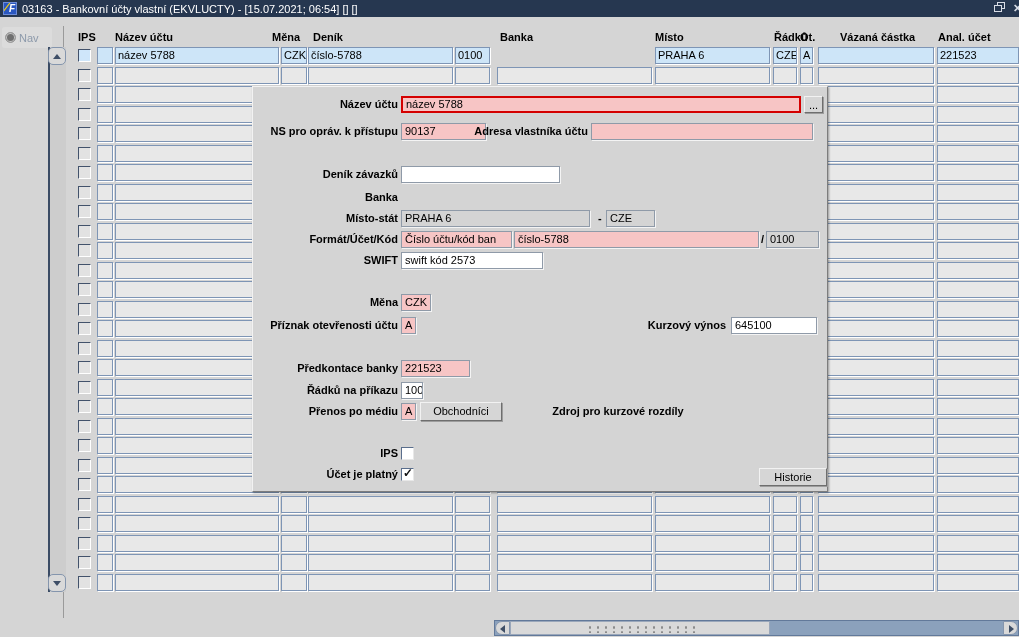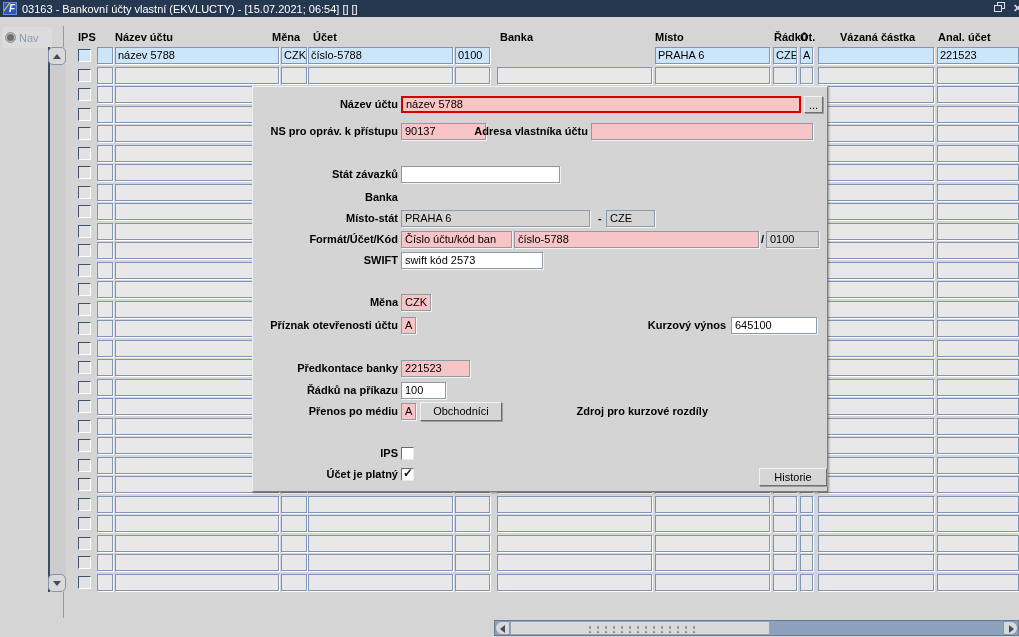--- a/index.html
+++ b/index.html
@@ -111,21 +111,21 @@
   <div class="nav-box">
     <span class="nav-radio"></span>
     <span class="nav-label">Nav</span>
   </div>
   <div class="vsep"></div>
 
   <div class="thead">
     <span style="left:78px">IPS</span>
     <span style="left:115px">Název účtu</span>
     <span style="left:272px">Měna</span>
-    <span style="left:313px">Účet</span>
+    <span style="left:313px">Deník</span>
     <span style="left:500px">Banka</span>
     <span style="left:655px">Místo</span>
     <span style="left:774px">Řádků</span>
     <span style="left:800px">Ot.</span>
     <span style="left:840px">Vázaná částka</span>
     <span style="left:938px">Anal. účet</span>
   </div>
 
   <div class="rows-host">
       <div class="trow sel" style="top: 47px;">
@@ -553,21 +553,21 @@
 
     <div class="drow" style="top:36px">
       <span class="dlabel">NS pro opráv. k přístupu</span>
       <span class="dfld pink" style="left:148px;width:85px">90137</span>
       <span class="dlabel2" style="left:215px;width:120px">Adresa vlastníka účtu</span>
       <span class="dfld pink" style="left:338px;width:222px"></span>
     </div>
 
 
     <div class="drow" style="top:79px">
-      <span class="dlabel">Stát závazků</span>
+      <span class="dlabel">Deník závazků</span>
       <span class="dfld" style="left:148px;width:159px"></span>
     </div>
 
     <div class="drow" style="top:102px">
       <span class="dlabel">Banka</span>
     </div>
 
     <div class="drow" style="top:123px">
       <span class="dlabel">Místo-stát</span>
       <span class="dfld gray" style="left:148px;width:189px">PRAHA 6</span>
@@ -601,28 +601,28 @@
     </div>
 
 
     <div class="drow" style="top:273px">
       <span class="dlabel">Předkontace banky</span>
       <span class="dfld pink" style="left:148px;width:69px">221523</span>
     </div>
 
     <div class="drow" style="top:295px">
       <span class="dlabel">Řádků na příkazu</span>
-      <span class="dfld" style="left:148px;width:45px">100</span>
+      <span class="dfld" style="left:148px;width:22px">100</span>
     </div>
 
     <div class="drow" style="top:316px">
       <span class="dlabel">Přenos po médiu</span>
       <span class="dfld pink" style="left:148px;width:15px">A</span>
       <span class="btn" style="left:167px;width:82px;top:-1px;height:19px">Obchodníci</span>
-      <span class="dlabel2" style="left:275px;width:180px;text-align:right">Zdroj pro kurzové rozdíly</span>
+      <span class="dlabel2" style="left:275px;width:180px;text-align:center">Zdroj pro kurzové rozdíly</span>
     </div>
 
 
     <div class="drow" style="top:358px">
       <span class="dlabel">IPS</span>
       <span class="dcheck" style="left:148px"></span>
     </div>
 
     <div class="drow" style="top:379px">
       <span class="dlabel">Účet je platný</span>

